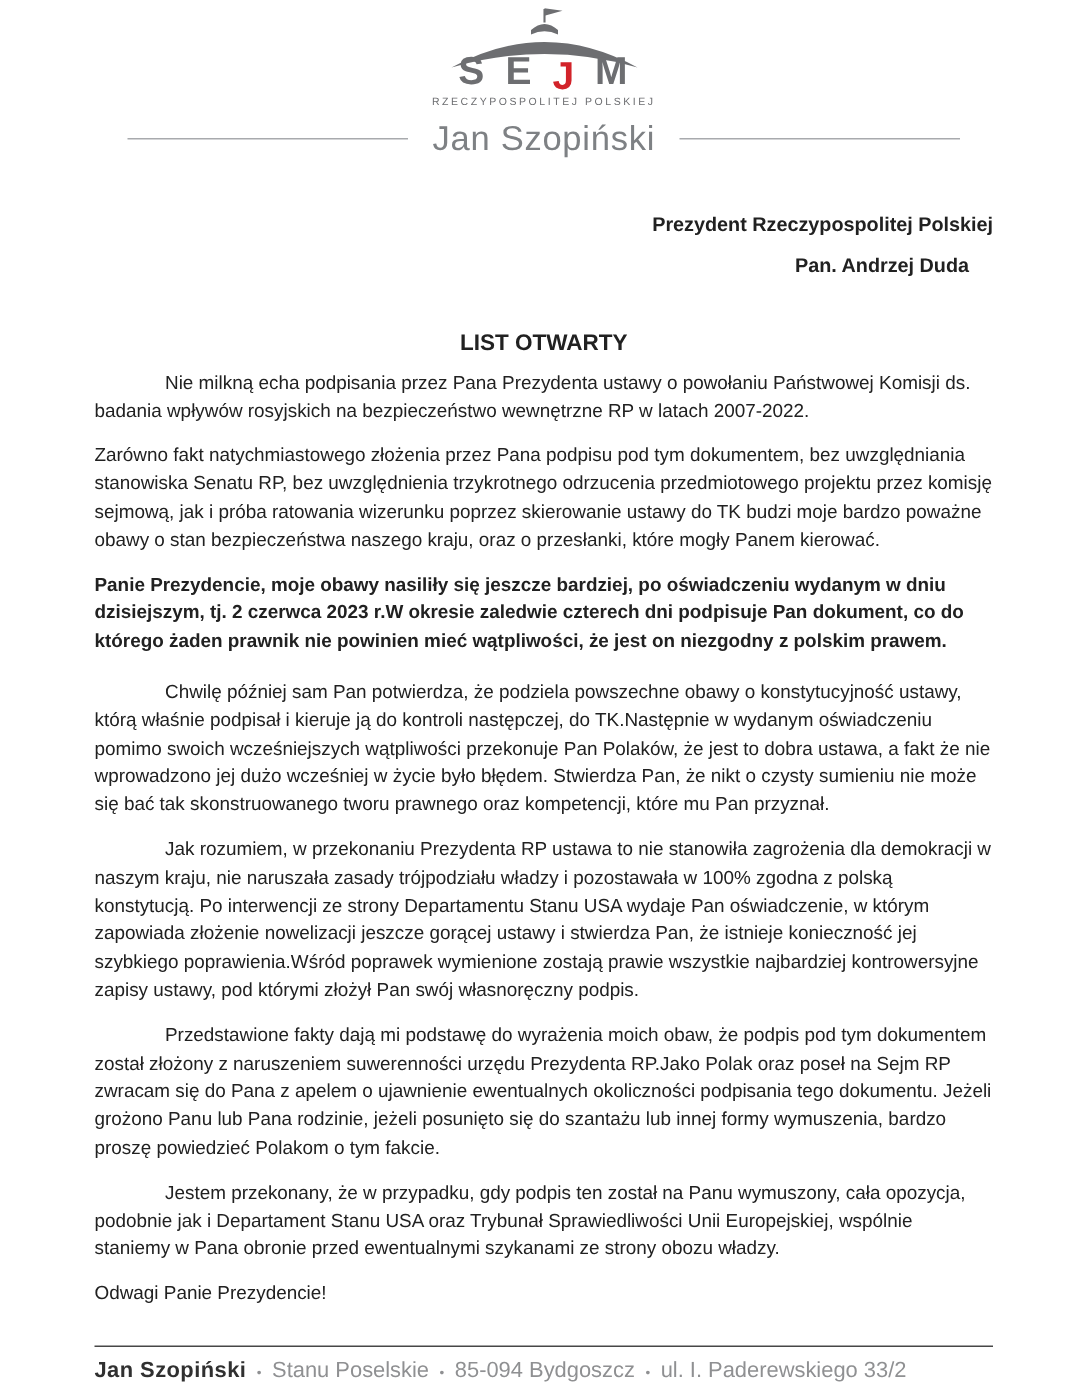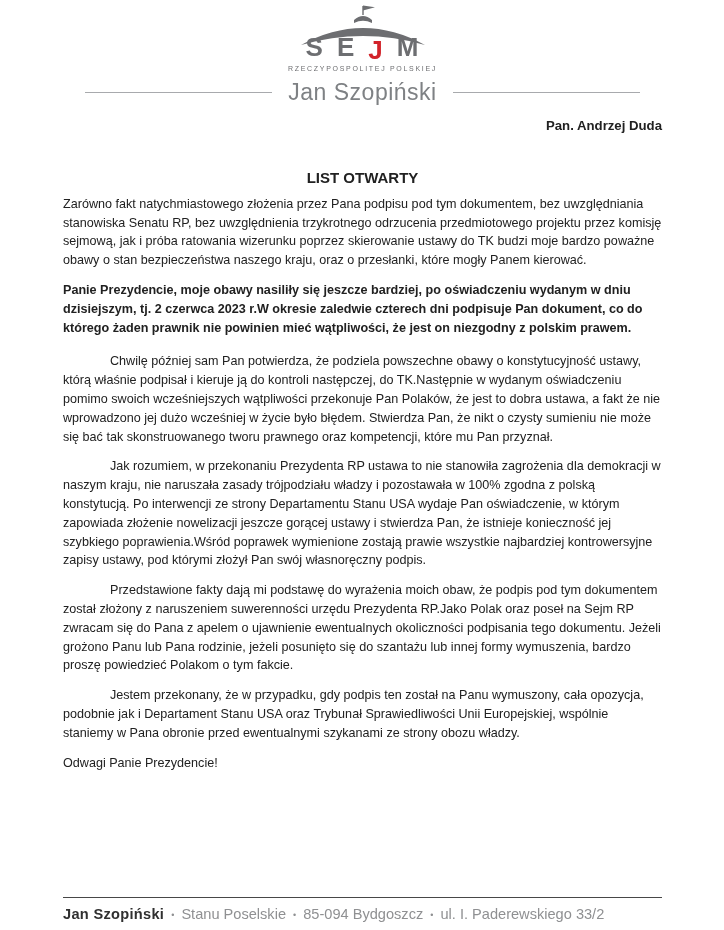--- a/index.html
+++ b/index.html
@@ -41,21 +41,21 @@
   }
 
   .date-line {
     text-align: right; font-weight: bold; font-size: 13.2px;
     margin-top: 7px;
   }
 
   
   .addressee { text-align: right; font-weight: bold; font-size: 13.2px; }
   .addressee .line1 { margin: 36px 0 0 0; }
-  .addressee .line2 { margin: 12px 0 0 0; }
+  .addressee .line2 { margin: 12px 16px 0 0; }
 
   
   .letter-title {
     text-align: center; font-size: 15px; font-weight: bold;
     margin: 36px 0 7px 0;
   }
   .body-text { font-size: 12.6px; line-height: 18.8px; }
   .body-text p { margin: 0 0 11px 0; }
   .body-text p.indent { text-indent: 47px; }
   .body-text p.tight { margin-bottom: 15px; font-weight: bold; }
@@ -102,26 +102,28 @@
 
     <div class="name-row">
       <span class="rule"></span>
       <h1 class="header-name">Jan Szopiński</h1>
       <span class="rule"></span>
     </div>
 
   </header>
 
   <section class="addressee">
+    <p class="line1">Prezydent Rzeczypospolitej Polskiej</p>
     <p class="line2">Pan. Andrzej Duda</p>
   </section>
 
   <main class="body-text">
     <h2 class="letter-title">LIST OTWARTY</h2>
 
+    <p class="indent">Nie milkną echa podpisania przez Pana Prezydenta ustawy o powołaniu Państwowej Komisji ds. badania wpływów rosyjskich na bezpieczeństwo wewnętrzne RP w latach 2007-2022.</p>
     <p class="noindent">Zarówno fakt natychmiastowego złożenia przez Pana podpisu pod tym dokumentem, bez uwzględniania stanowiska Senatu RP, bez uwzględnienia trzykrotnego odrzucenia przedmiotowego projektu przez komisję sejmową, jak i próba ratowania wizerunku poprzez skierowanie ustawy do TK budzi moje bardzo poważne obawy o stan bezpieczeństwa naszego kraju, oraz o przesłanki, które mogły Panem kierować.</p>
     <p class="noindent tight">Panie Prezydencie, moje obawy nasiliły się jeszcze bardziej, po oświadczeniu wydanym w dniu dzisiejszym, tj. 2 czerwca 2023 r.W okresie zaledwie czterech dni podpisuje Pan dokument, co do którego żaden prawnik nie powinien mieć wątpliwości, że jest on niezgodny z polskim prawem.</p>
     <p class="indent">Chwilę później sam Pan potwierdza, że podziela powszechne obawy o konstytucyjność ustawy, którą właśnie podpisał i kieruje ją do kontroli następczej, do TK.Następnie w wydanym oświadczeniu pomimo swoich wcześniejszych wątpliwości przekonuje Pan Polaków, że jest to dobra ustawa, a fakt że nie wprowadzono jej dużo wcześniej w życie było błędem. Stwierdza Pan, że nikt o czysty sumieniu nie może się bać tak skonstruowanego tworu prawnego oraz kompetencji, które mu Pan przyznał.</p>
     <p class="indent">Jak rozumiem, w przekonaniu Prezydenta RP ustawa to nie stanowiła zagrożenia dla demokracji w naszym kraju, nie naruszała zasady trójpodziału władzy i pozostawała w 100% zgodna z polską konstytucją. Po interwencji ze strony Departamentu Stanu USA wydaje Pan oświadczenie, w którym zapowiada złożenie nowelizacji jeszcze gorącej ustawy i stwierdza Pan, że istnieje konieczność jej szybkiego poprawienia.Wśród poprawek wymienione zostają prawie wszystkie najbardziej kontrowersyjne zapisy ustawy, pod którymi złożył Pan swój własnoręczny podpis.</p>
     <p class="indent">Przedstawione fakty dają mi podstawę do wyrażenia moich obaw, że podpis pod tym dokumentem został złożony z naruszeniem suwerenności urzędu Prezydenta RP.Jako Polak oraz poseł na Sejm RP zwracam się do Pana z apelem o ujawnienie ewentualnych okoliczności podpisania tego dokumentu. Jeżeli grożono Panu lub Pana rodzinie, jeżeli posunięto się do szantażu lub innej formy wymuszenia, bardzo proszę powiedzieć Polakom o tym fakcie.</p>
     <p class="indent">Jestem przekonany, że w przypadku, gdy podpis ten został na Panu wymuszony, cała opozycja, podobnie jak i Departament Stanu USA oraz Trybunał Sprawiedliwości Unii Europejskiej, wspólnie staniemy w Pana obronie przed ewentualnymi szykanami ze strony obozu władzy.</p>
 
     <p class="closing">Odwagi Panie Prezydencie!</p>
   </main>
 

